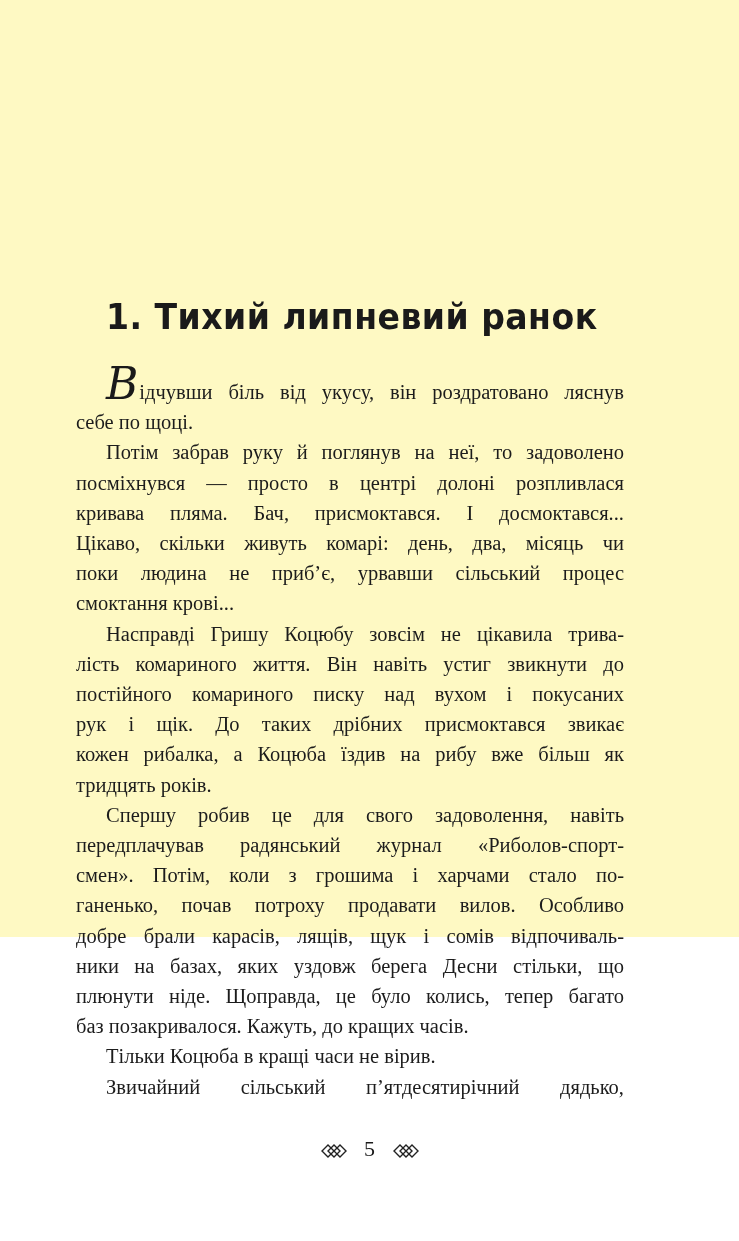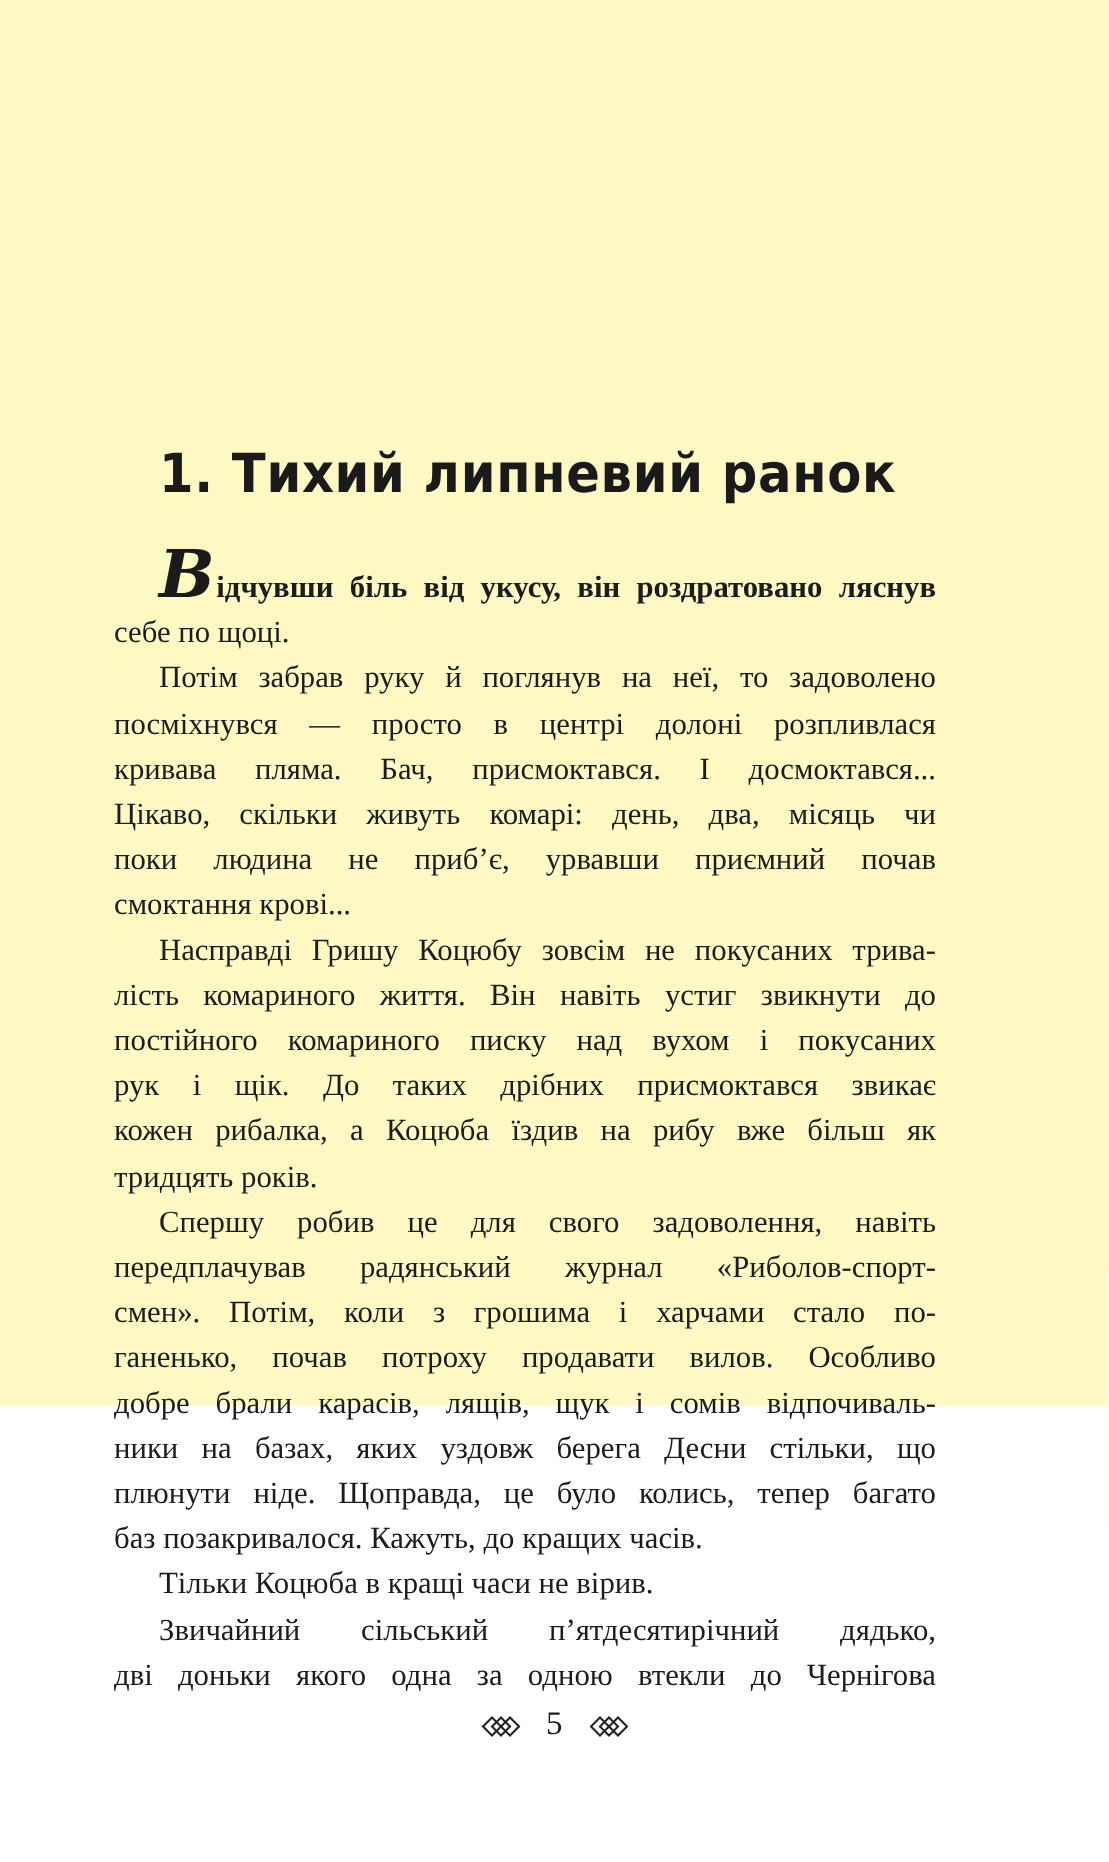--- a/index.html
+++ b/index.html
@@ -16,59 +16,58 @@
       font-family: "Liberation Serif", serif; font-size: 20.5px; line-height: 30.2px;
       color: #1c1c1c; text-align: justify;
     }
     .line { display: block; white-space: nowrap; text-align-last: justify; text-align: justify; }
     .line.last { text-align-last: left; }
     .line.indent { padding-left: 30px; }
     .dropcap {
       font-family: "DejaVu Serif", serif; font-style: italic; font-size: 44px;
       line-height: 20px; color: #1a1a1a; margin-right: 1px;
     }
-    .first-line { padding-left: 30px; font-weight: bold; }
+    .first-line { padding-left: 30px; }
     .footer {
       position: absolute; left: 0; width: 739px; top: 1136px;
       text-align: center; font-family: "Liberation Serif", serif; font-size: 22px; color: #1a1a1a;
     }
     .ornament { display: inline-block; vertical-align: middle; margin: 0 12px; }
   </style>
 </head>
 <body>
 
 <div class="page">
   <div class="chapter-title">1. Тихий липневий ранок</div>
 
   <div class="body-text">
     <span class="line first-line"><span class="dropcap">В</span><span>ідчувши біль від укусу, він роздратовано ляснув</span></span>
     <span class="line last">себе по щоці.</span>
     <span class="line indent">Потім забрав руку й поглянув на неї, то задоволено</span>
     <span class="line">посміхнувся — просто в центрі долоні розпливлася</span>
     <span class="line">кривава пляма. Бач, присмоктався. І досмоктався...</span>
     <span class="line">Цікаво, скільки живуть комарі: день, два, місяць чи</span>
-    <span class="line">поки людина не приб’є, урвавши приємний почав</span>
+    <span class="line">поки людина не приб’є, урвавши сільський процес</span>
     <span class="line last">смоктання крові...</span>
-    <span class="line indent">Насправді Гришу Коцюбу зовсім не покусаних трива-</span>
+    <span class="line indent">Насправді Гришу Коцюбу зовсім не цікавила трива-</span>
     <span class="line">лість комариного життя. Він навіть устиг звикнути до</span>
     <span class="line">постійного комариного писку над вухом і покусаних</span>
     <span class="line">рук і щік. До таких дрібних присмоктався звикає</span>
     <span class="line">кожен рибалка, а Коцюба їздив на рибу вже більш як</span>
     <span class="line last">тридцять років.</span>
     <span class="line indent">Спершу робив це для свого задоволення, навіть</span>
     <span class="line">передплачував радянський журнал «Риболов-спорт-</span>
     <span class="line">смен». Потім, коли з грошима і харчами стало по-</span>
     <span class="line">ганенько, почав потроху продавати вилов. Особливо</span>
     <span class="line">добре брали карасів, лящів, щук і сомів відпочиваль-</span>
     <span class="line">ники на базах, яких уздовж берега Десни стільки, що</span>
     <span class="line">плюнути ніде. Щоправда, це було колись, тепер багато</span>
     <span class="line last">баз позакривалося. Кажуть, до кращих часів.</span>
     <span class="line indent last">Тільки Коцюба в кращі часи не вірив.</span>
     <span class="line indent">Звичайний сільський п’ятдесятирічний дядько,</span>
-    <span class="line">дві доньки якого одна за одною втекли до Чернігова</span>
   </div>
 
   <div class="footer">
     <span class="ornament">
       <svg width="26" height="14" viewBox="0 0 26 14">
         <g fill="none" stroke="#222" stroke-width="1.4">
           <path d="M1 7 L7 1 L13 7 L7 13 Z"></path>
           <path d="M7 7 L13 1 L19 7 L13 13 Z"></path>
           <path d="M13 7 L19 1 L25 7 L19 13 Z"></path>
         </g>

